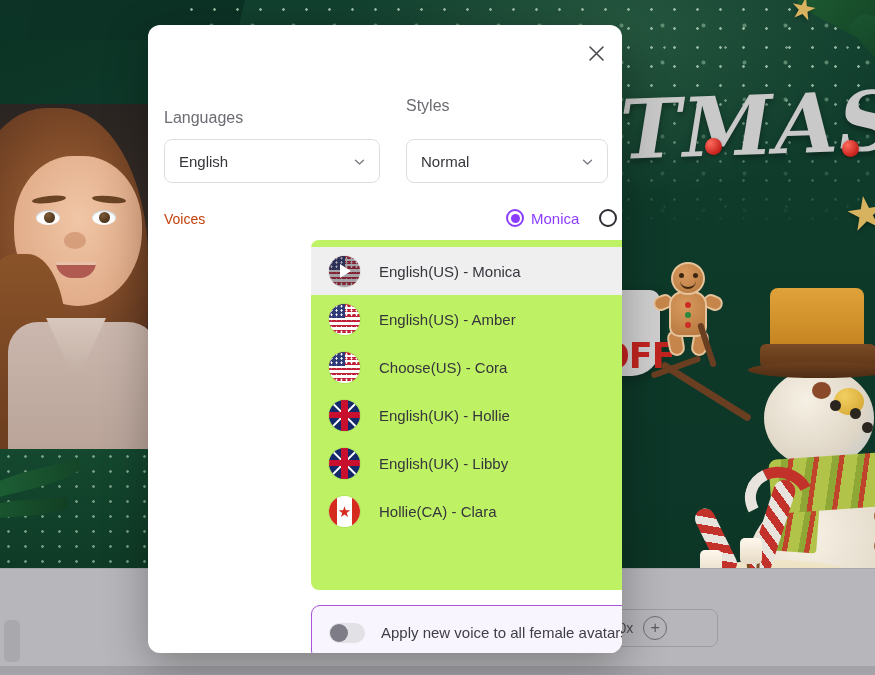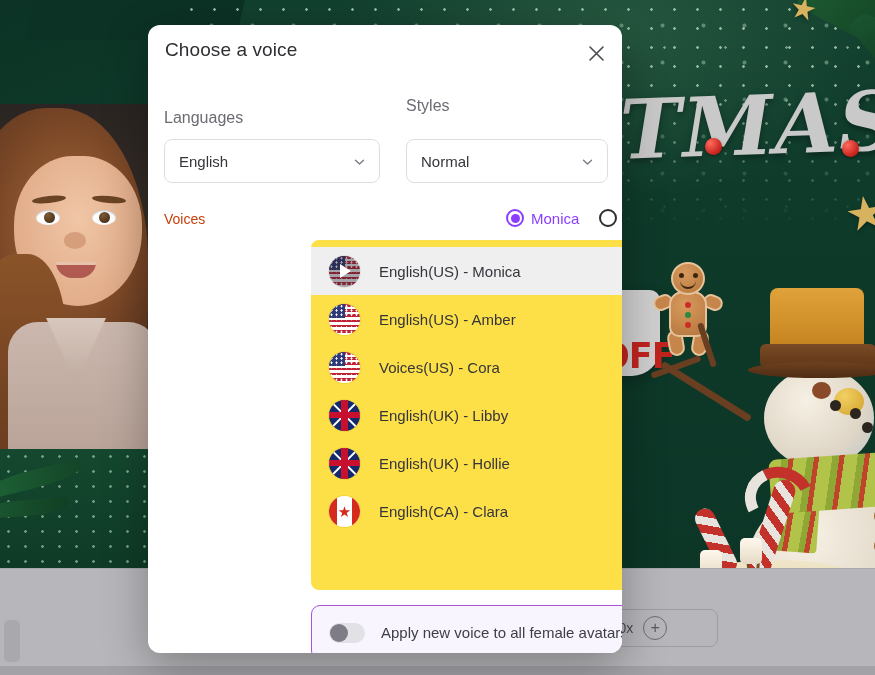--- a/index.html
+++ b/index.html
@@ -377,21 +377,21 @@
   }
   .radio-item.on .radio-dot { border-color: #8b3dff; }
   .radio-item.on .radio-dot:after {
     content: ""; width: 9px; height: 9px; border-radius: 50%; background: #8b3dff;
   }
   .radio-item.on .radio-label { color: #8b3dff; }
 
   
   .voice-list {
     position: absolute; left: 163px; top: 215px; width: 440px; height: 350px;
-    background: #fde047; border-radius: 8px; overflow: hidden;
+    background: #bef264; border-radius: 8px; overflow: hidden;
   }
   .voice-list-inner { position: absolute; left: 0; top: 7px; width: 440px; }
   .voice-row {
     position: relative; height: 48px; display: flex; align-items: center;
     padding: 0 14px 0 18px; cursor: pointer;
   }
   .voice-row.hovered { background: #efeff0; }
   .flag {
     width: 31px; height: 31px; border-radius: 50%; flex: 0 0 31px;
     overflow: hidden; position: relative; box-shadow: 0 0 0 1px rgba(0,0,0,.06);
@@ -557,21 +557,20 @@
         <div class="circ-btn">+</div>
       </div>
 
     </div>
   </div>
   <div class="bb-left-square"></div>
   <div class="bb-bottomstrip"></div>
 
   <div class="modal">
 
-    <div class="modal-title">Choose a voice</div>
 
     <div class="close-btn">
       <svg width="17" height="17" viewBox="0 0 17 17" aria-hidden="true">
         <path d="M2 2 L15 15 M15 2 L2 15" stroke="#4a4a50" stroke-width="1.6" fill="none" stroke-linecap="round"></path>
       </svg>
     </div>
 
     <div class="field-label lbl-languages">Languages</div>
     <div class="field-label lbl-styles">Styles</div>
 
@@ -631,58 +630,58 @@
           </span>
           <span class="voice-name">English(US) - Amber</span>
         </div>
 
         <div class="voice-row">
           <span class="flag">
             <span class="f-us-stripes"></span>
               <span class="f-us-canton"></span>
               <span class="f-us-stars"></span>
           </span>
-          <span class="voice-name">Voices(US) - Cora</span>
-        </div>
-
-        <div class="voice-row">
-          <span class="flag">
-            <span class="f-uk-bg"></span>
-              <span class="f-uk-dg"></span>
-              <span class="f-uk-dg2"></span>
-            <span class="f-uk-dw"></span>
-              <span class="f-uk-dw2"></span>
-            <span class="f-uk-rh"></span>
-              <span class="f-uk-rv"></span>
-          </span>
-          <span class="voice-name">English(UK) - Libby</span>
-
+          <span class="voice-name">Choose(US) - Cora</span>
         </div>
 
         <div class="voice-row">
           <span class="flag">
             <span class="f-uk-bg"></span>
               <span class="f-uk-dg"></span>
               <span class="f-uk-dg2"></span>
             <span class="f-uk-dw"></span>
               <span class="f-uk-dw2"></span>
             <span class="f-uk-rh"></span>
               <span class="f-uk-rv"></span>
           </span>
           <span class="voice-name">English(UK) - Hollie</span>
         </div>
 
         <div class="voice-row">
           <span class="flag">
+            <span class="f-uk-bg"></span>
+              <span class="f-uk-dg"></span>
+              <span class="f-uk-dg2"></span>
+            <span class="f-uk-dw"></span>
+              <span class="f-uk-dw2"></span>
+            <span class="f-uk-rh"></span>
+              <span class="f-uk-rv"></span>
+          </span>
+          <span class="voice-name">English(UK) - Libby</span>
+
+        </div>
+
+        <div class="voice-row">
+          <span class="flag">
             <span class="f-ca-bg"></span>
               <span class="f-ca-l"></span>
               <span class="f-ca-r"></span>
             <span class="f-ca-leaf">★</span>
           </span>
-          <span class="voice-name">English(CA) - Clara</span>
+          <span class="voice-name">Hollie(CA) - Clara</span>
         </div>
 
 
       </div>
 
     </div>
 
     <div class="apply-box">
       <span class="toggle">
         <span class="toggle-knob"></span>

